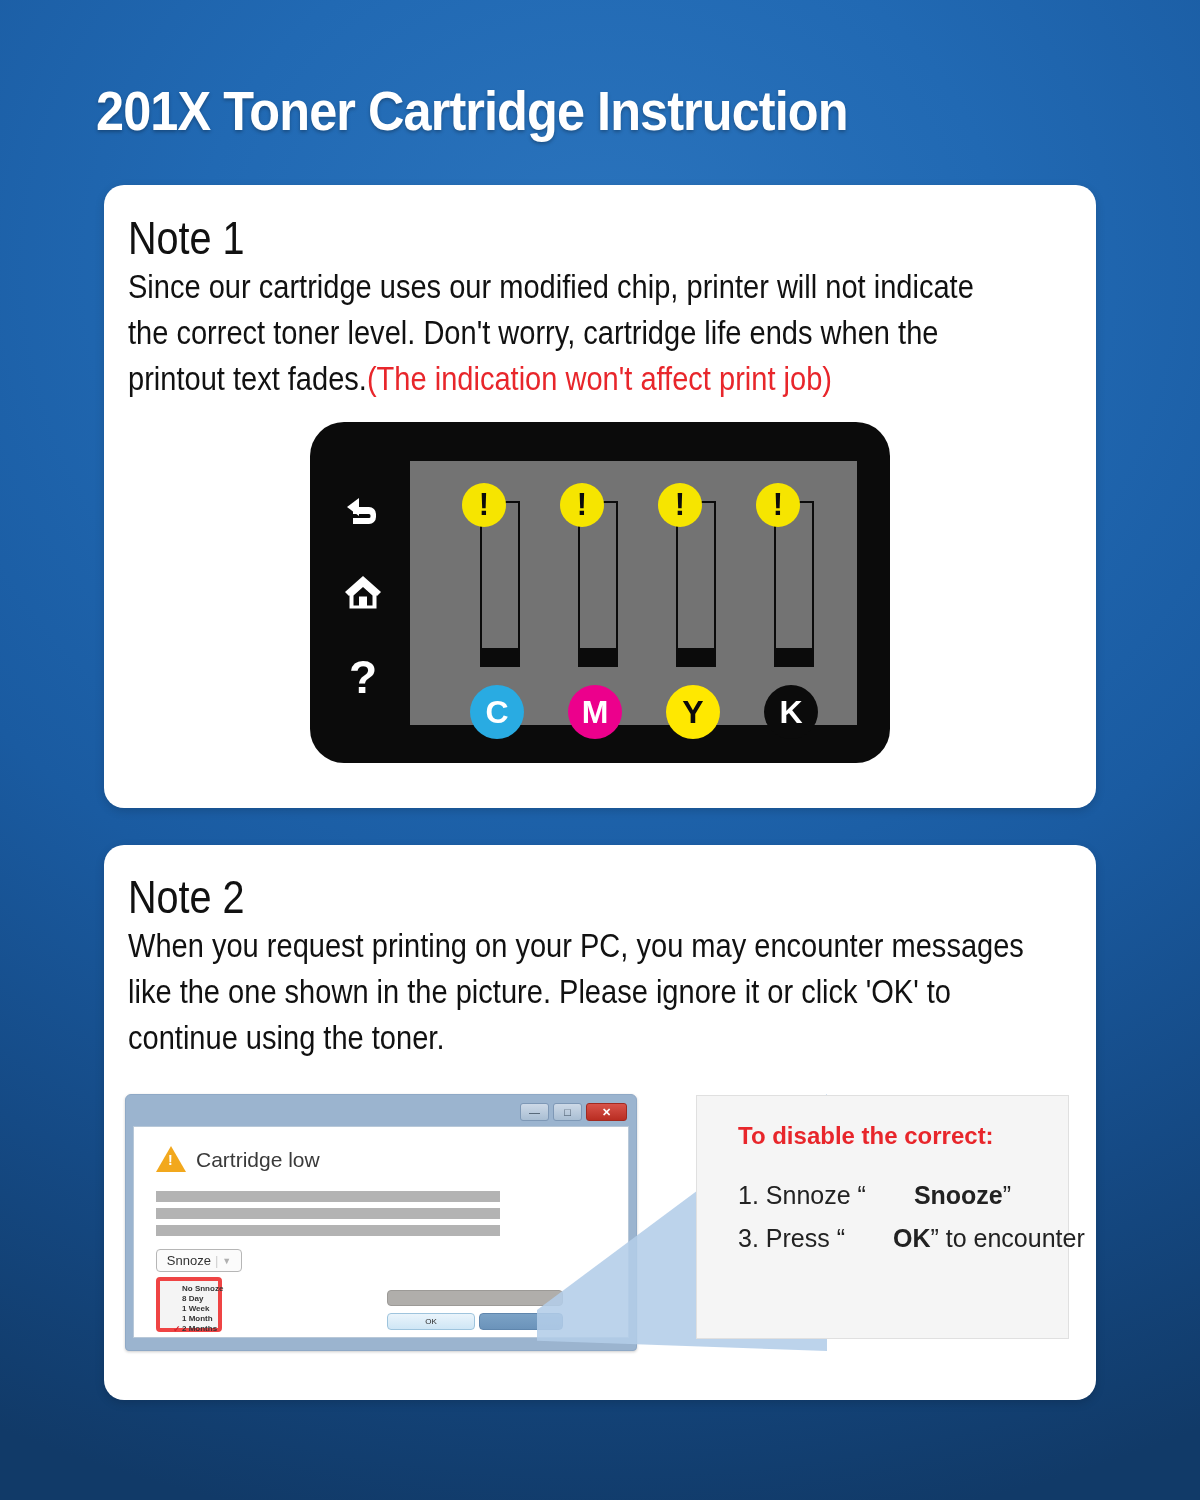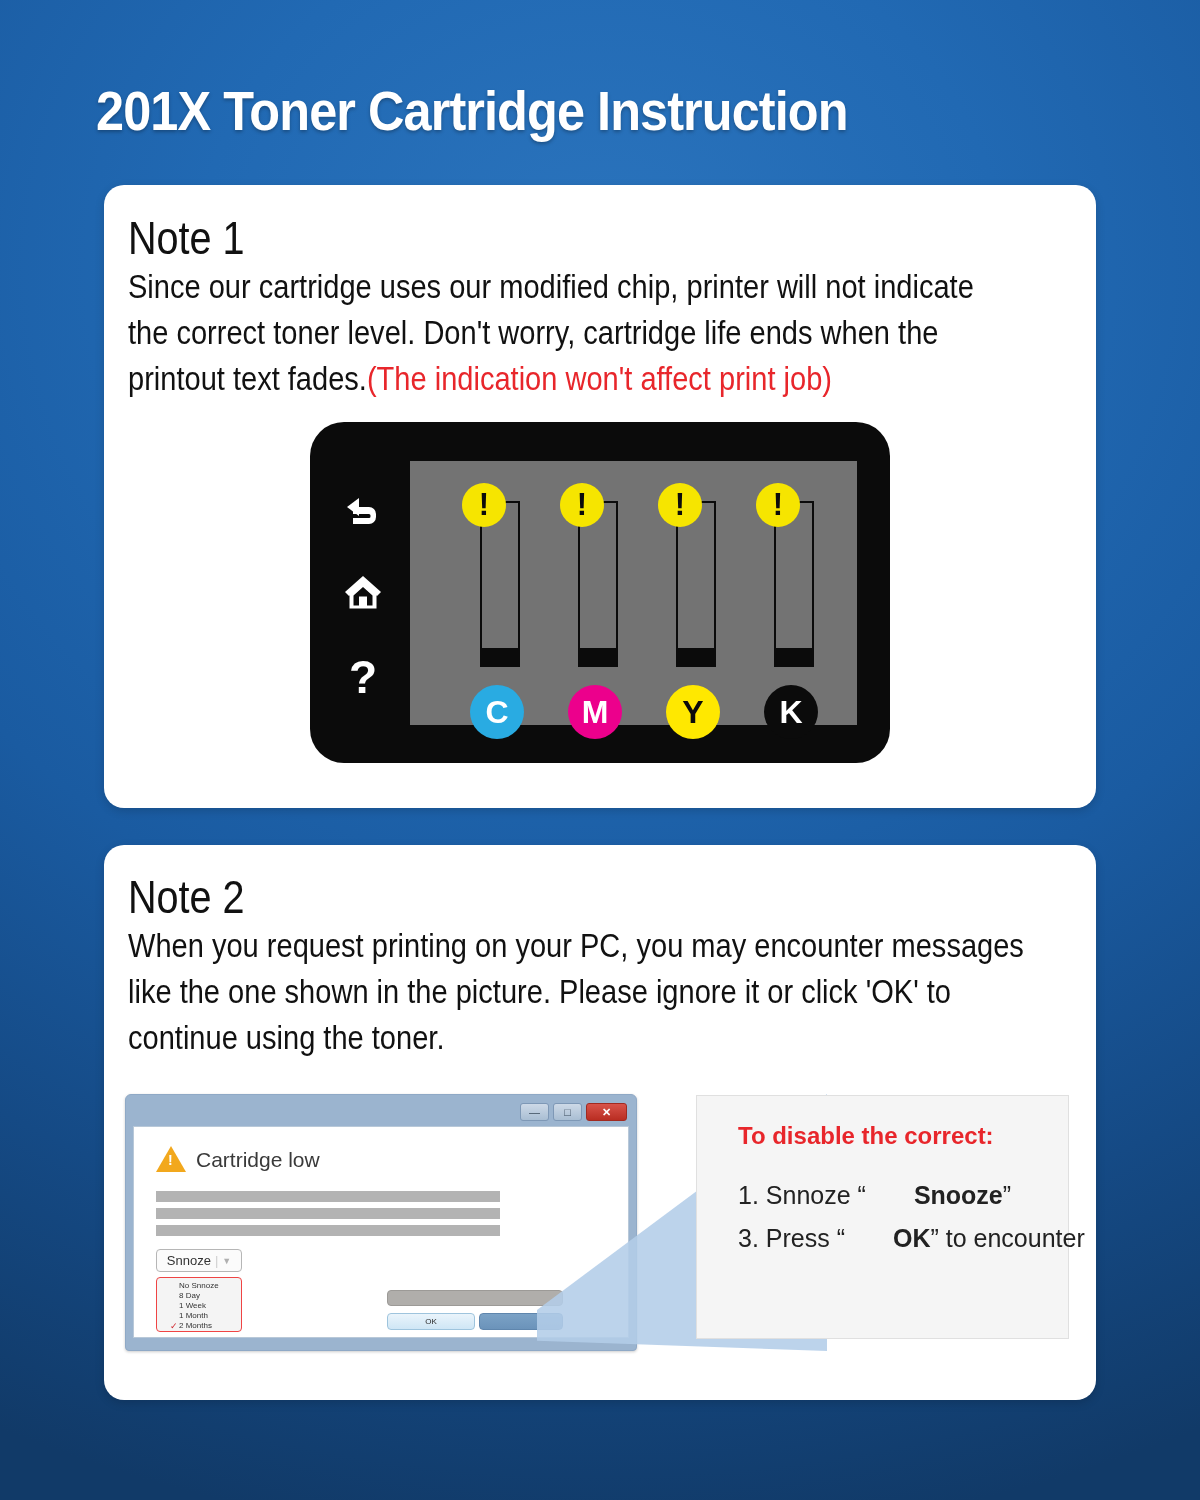--- a/index.html
+++ b/index.html
@@ -250,26 +250,27 @@
     align-items: center;
     justify-content: center;
     gap: 4px;
   }
   #snooze-caret { color: #b0b0b0; font-size: 9px; }
 
   #snooze-list {
     position: absolute;
     left: 22px;
     top: 150px;
-    width: 86px;
+    width: 66px;
     height: 55px;
-    border: 1px solid #ef4444;
+    border: 4px solid #ef4444;
     border-radius: 4px;
     background: #f4f4f4;
     padding: 3px 0 0 0;
+    font-weight: bold;
   }
   .snooze-option {
     font-size: 8px;
     color: #333;
     line-height: 10px;
     padding-left: 22px;
     position: relative;
     white-space: nowrap;
   }
   .snooze-option .tick {

